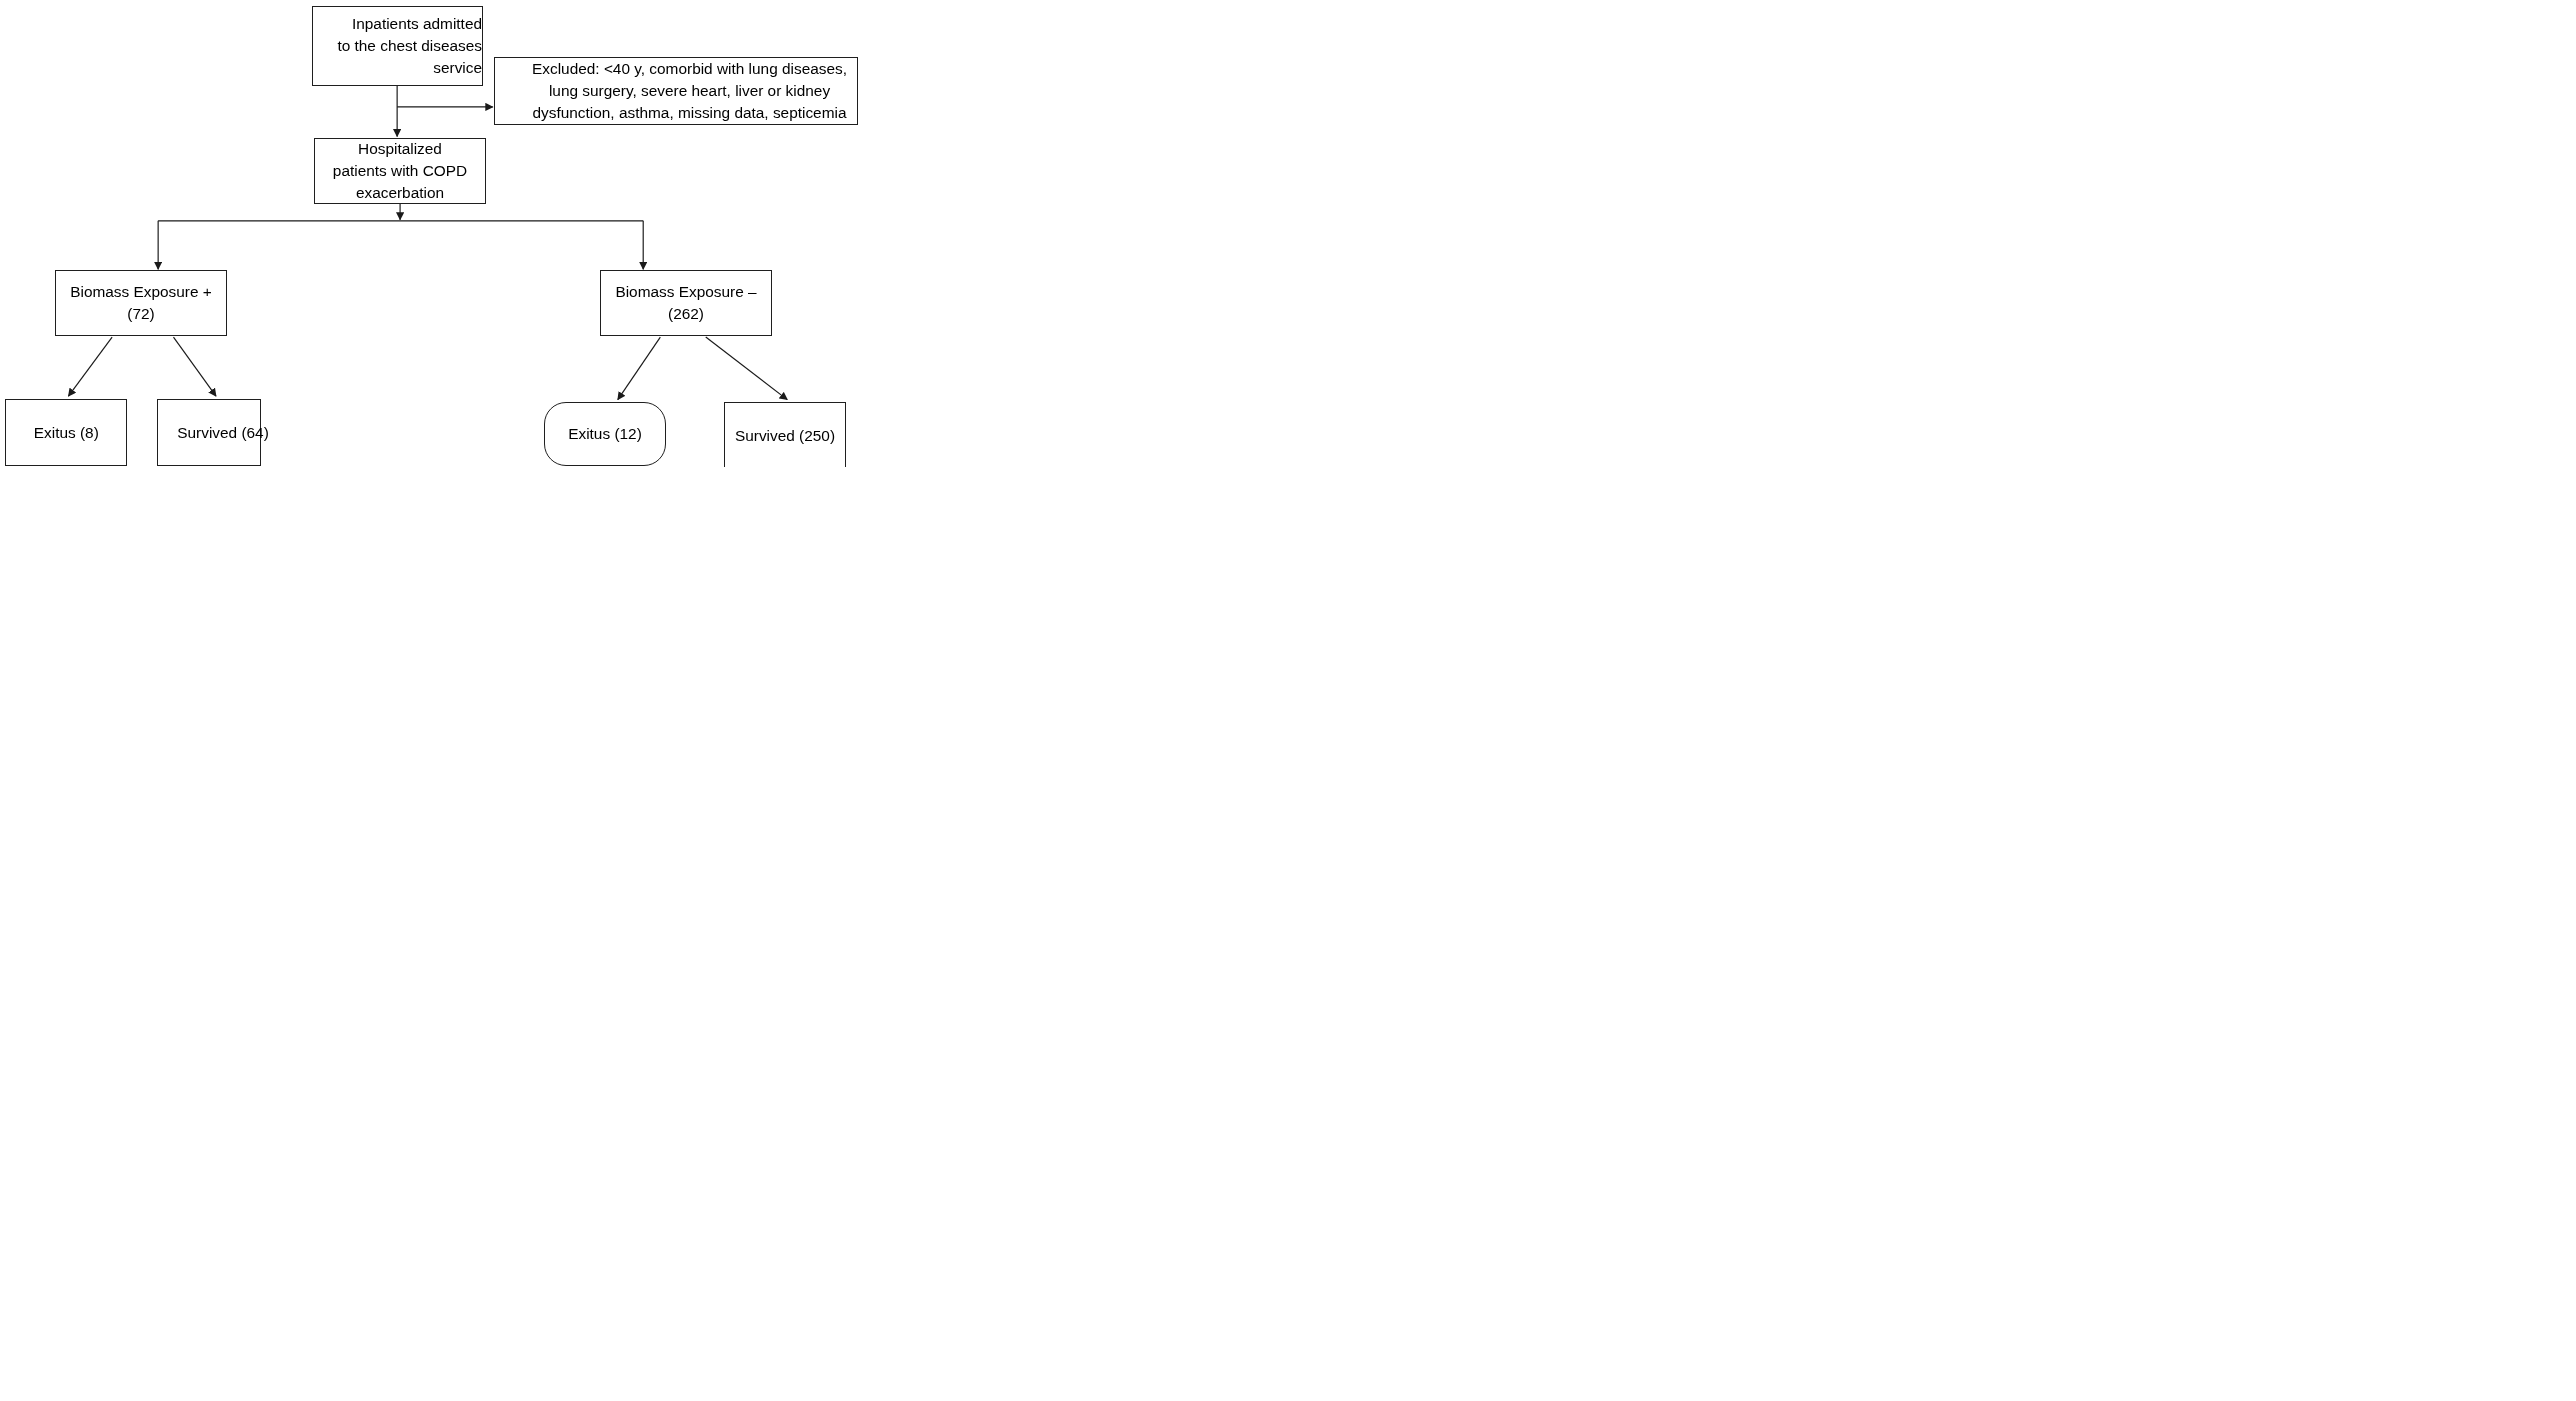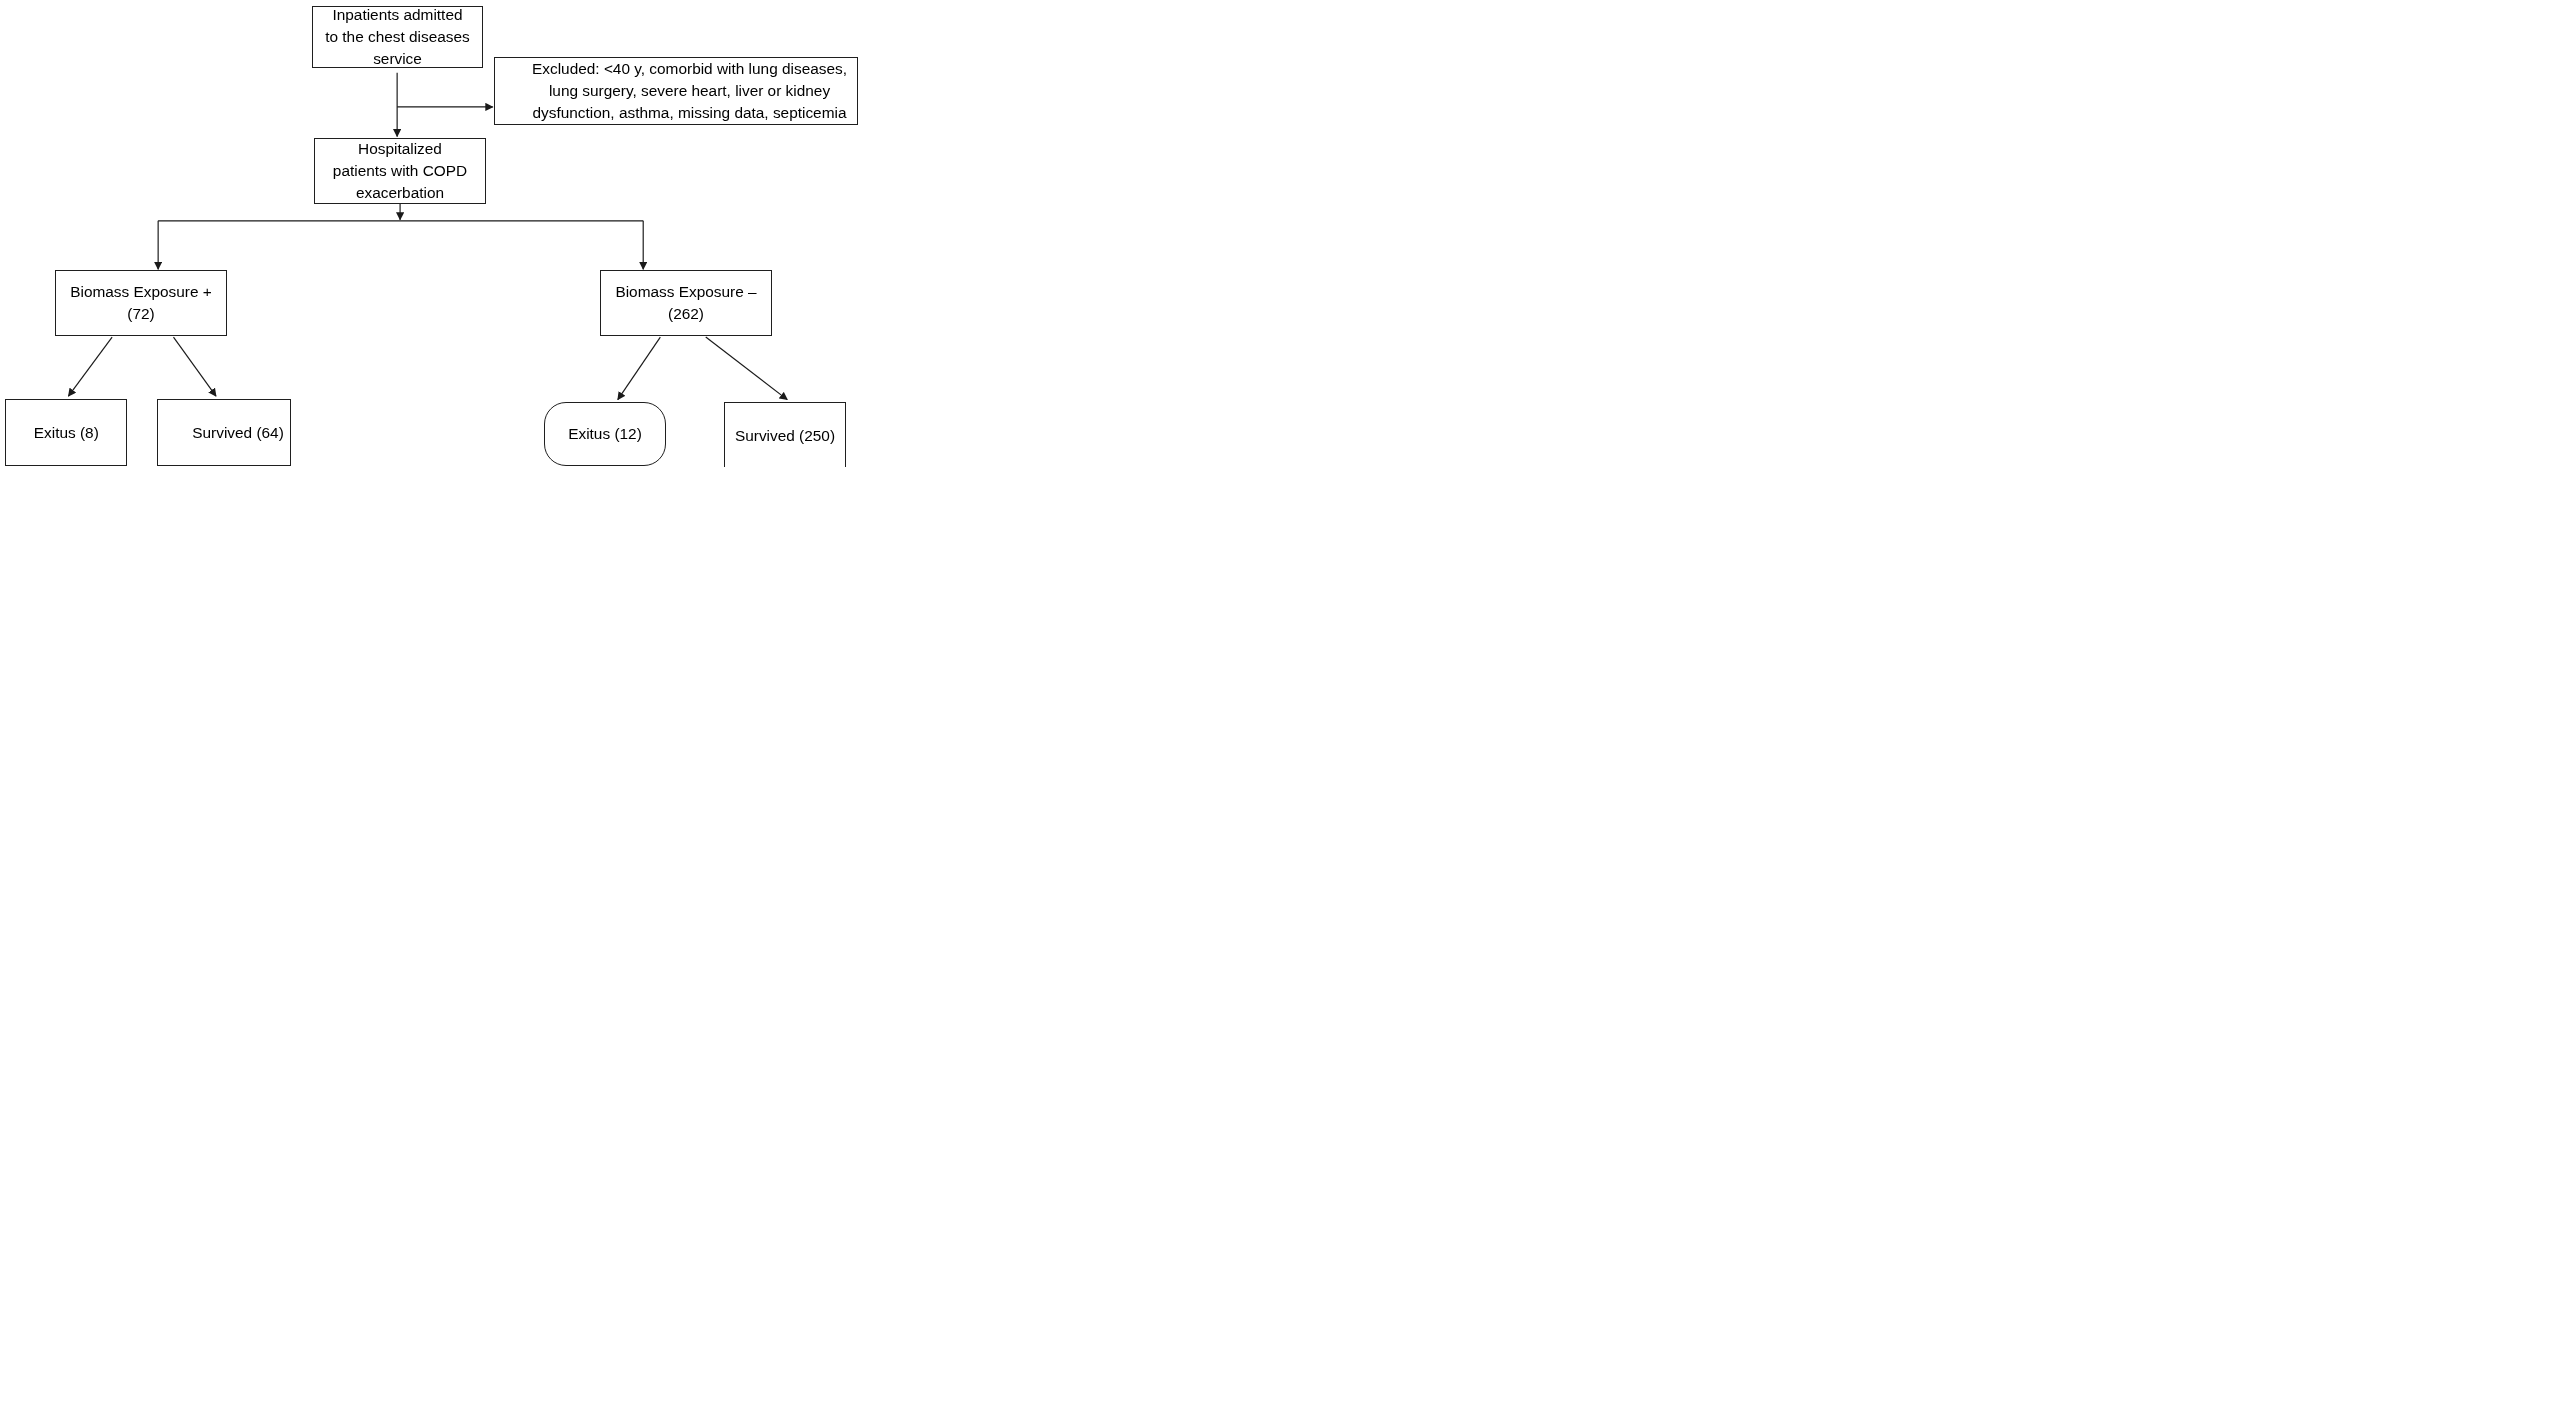--- a/index.html
+++ b/index.html
@@ -36,27 +36,27 @@
     border:1.2px solid var(--border);
     display:flex;
     flex-direction:column;
     align-items:center;
     justify-content:center;
     text-align:center;
     font-size:15.4px;
     line-height:22px;
   }
   .ln{white-space:nowrap;}
-  #n-inpatients   {left:312px;  top:5.9px;  width:171px; height:62px;}
+  #n-inpatients   {left:312px;  top:5.9px;  width:171px; height:80px;align-items:flex-end;}
   #n-excluded     {left:494px;  top:57px;  width:364px; height:68px;padding-left:27px;}
   #n-hospitalized {left:314px;  top:138px; width:172px; height:66px;}
   #n-biomass-pos  {left:55px;   top:270px; width:172px; height:66px;}
   #n-biomass-neg  {left:600px; top:270px; width:172px; height:66px;}
   #n-exitus-pos   {left:5.3px;    top:399px; width:122px; height:67px;}
-  #n-survived-pos {left:157px;  top:399px; width:134px; height:67px;padding-left:28px;}
+  #n-survived-pos {left:157px;  top:399px; width:104px; height:67px;padding-left:28px;}
   #n-exitus-neg   {left:544px;  top:402px; width:122px; height:64px;border-radius:22px;}
   #n-survived-neg {left:724px; top:402px; width:122px; height:68px;}
 </style>
 </head>
 <body>
 
 <div class="canvas">
 
   <svg class="edges" viewBox="0 0 1454 791" aria-hidden="true">
     <defs>

